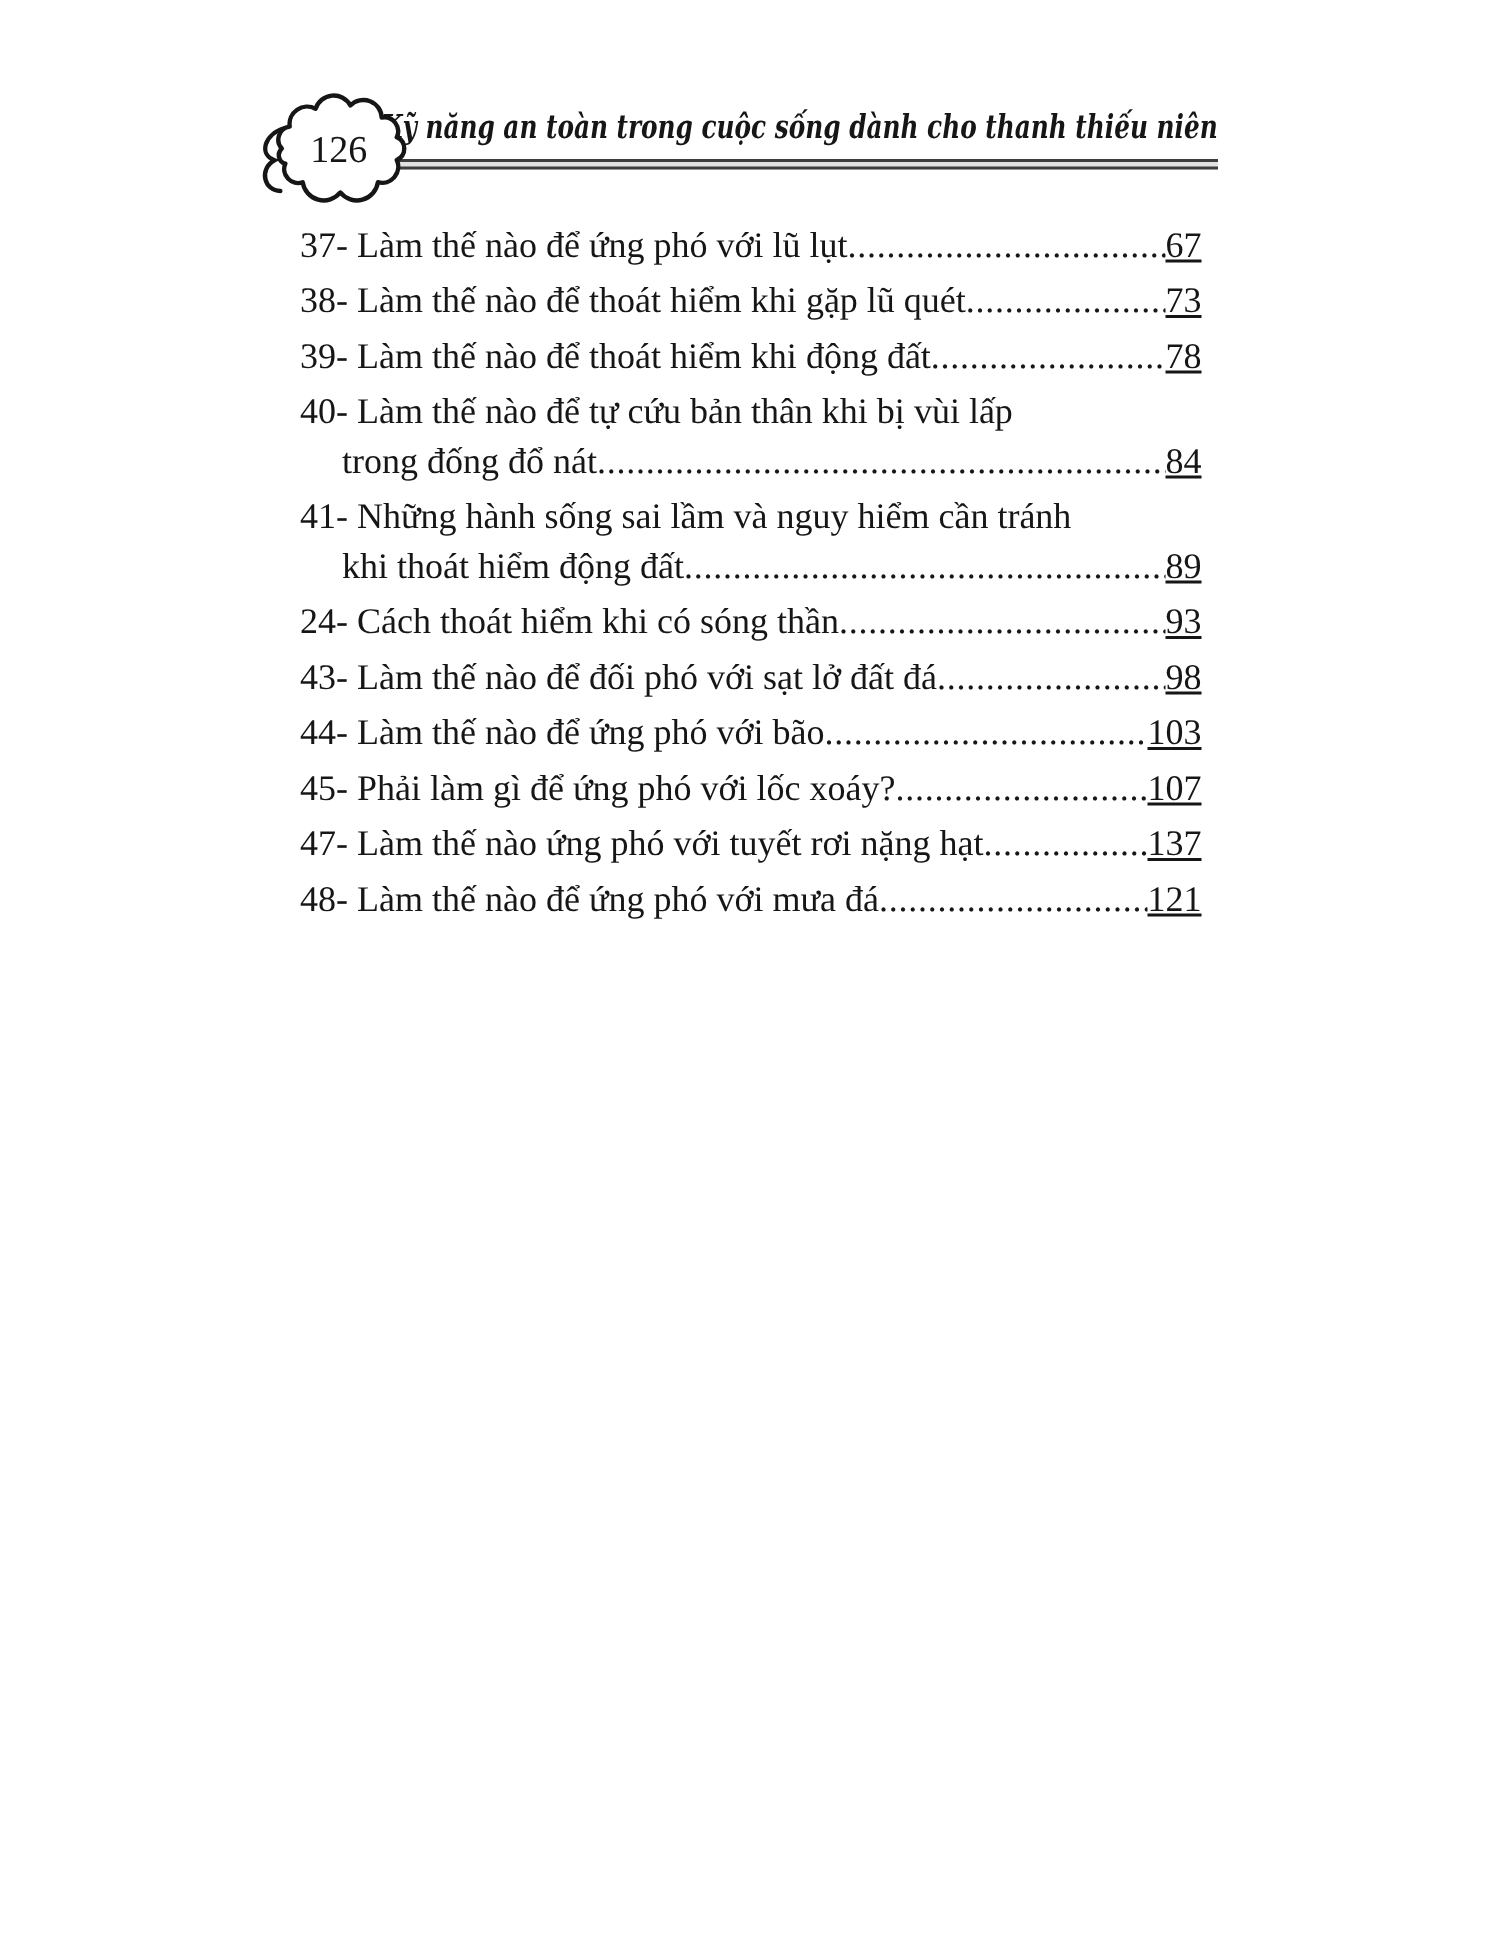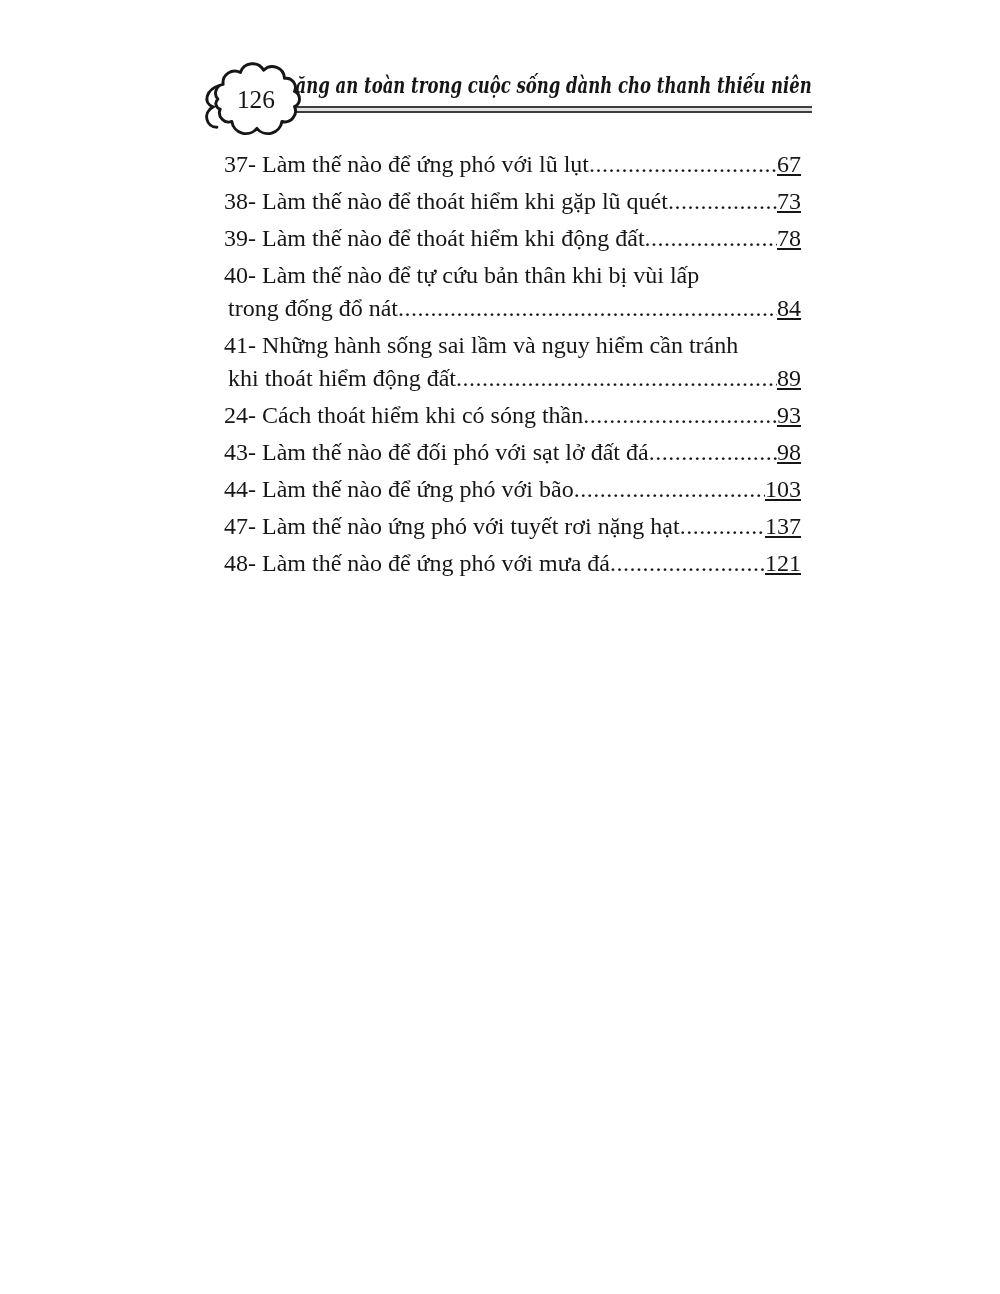--- a/index.html
+++ b/index.html
@@ -42,21 +42,21 @@
     font-weight: 700;
     font-size: 22px;
     line-height: 30px;
     white-space: nowrap;
     transform: scaleX(0.75);
     transform-origin: 100% 50%;
     color: var(--text);
   }
   .folio-badge {
     position: absolute;
-    left: 200px;
+    left: 170px;
     top: 62px;
     width: 104px;
     height: 78px;
   }
   .folio-badge svg { display: block; width: 104px; height: 78px; }
 
   
   .toc {
     position: absolute;
     left: 200px;
@@ -65,21 +65,21 @@
     font-size: 24px;
   }
   .toc-entry { margin-bottom: 4px; }
   .toc-line {
     display: flex;
     align-items: baseline;
     height: 33px;
     line-height: 33px;
     white-space: nowrap;
   }
-  .toc-line .num { flex: 0 0 38px; margin-left: 24px; }
+  .toc-line .num { flex: 0 0 38px; }
   .toc-line.cont { padding-left: 28px; justify-content: center; }
   .toc-line .txt { flex: 0 0 auto; }
   .toc-line .dots {
     flex: 1 1 auto;
     overflow: hidden;
     min-width: 12px;
   }
   .toc-line .dots::after {
     content: "......................................................................................................................................................";
     letter-spacing: 0.5px;
@@ -180,20 +180,28 @@
       <div class="toc-entry">
         <div class="toc-line">
           <span class="num">44-</span>
           <span class="txt">Làm thế nào để ứng phó với bão</span>
           <span class="dots"></span>
           <span class="pg">103</span>
         </div>
       </div>
       <div class="toc-entry">
         <div class="toc-line">
+          <span class="num">45-</span>
+          <span class="txt">Phải làm gì để ứng phó với lốc xoáy?</span>
+          <span class="dots"></span>
+          <span class="pg">107</span>
+        </div>
+      </div>
+      <div class="toc-entry">
+        <div class="toc-line">
           <span class="num">47-</span>
           <span class="txt">Làm thế nào ứng phó với tuyết rơi nặng hạt</span>
           <span class="dots"></span>
           <span class="pg">137</span>
         </div>
       </div>
       <div class="toc-entry">
         <div class="toc-line">
           <span class="num">48-</span>
           <span class="txt">Làm thế nào để ứng phó với mưa đá</span>

